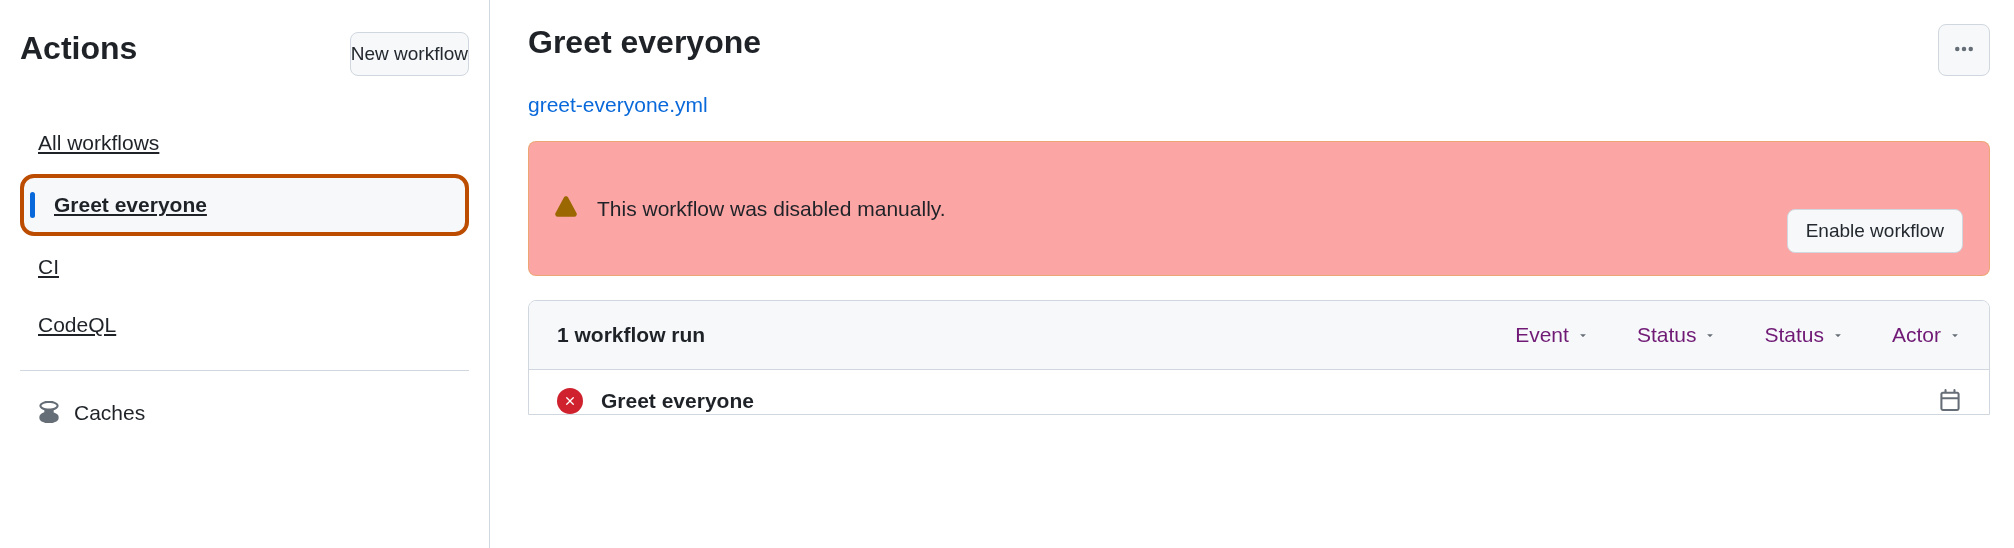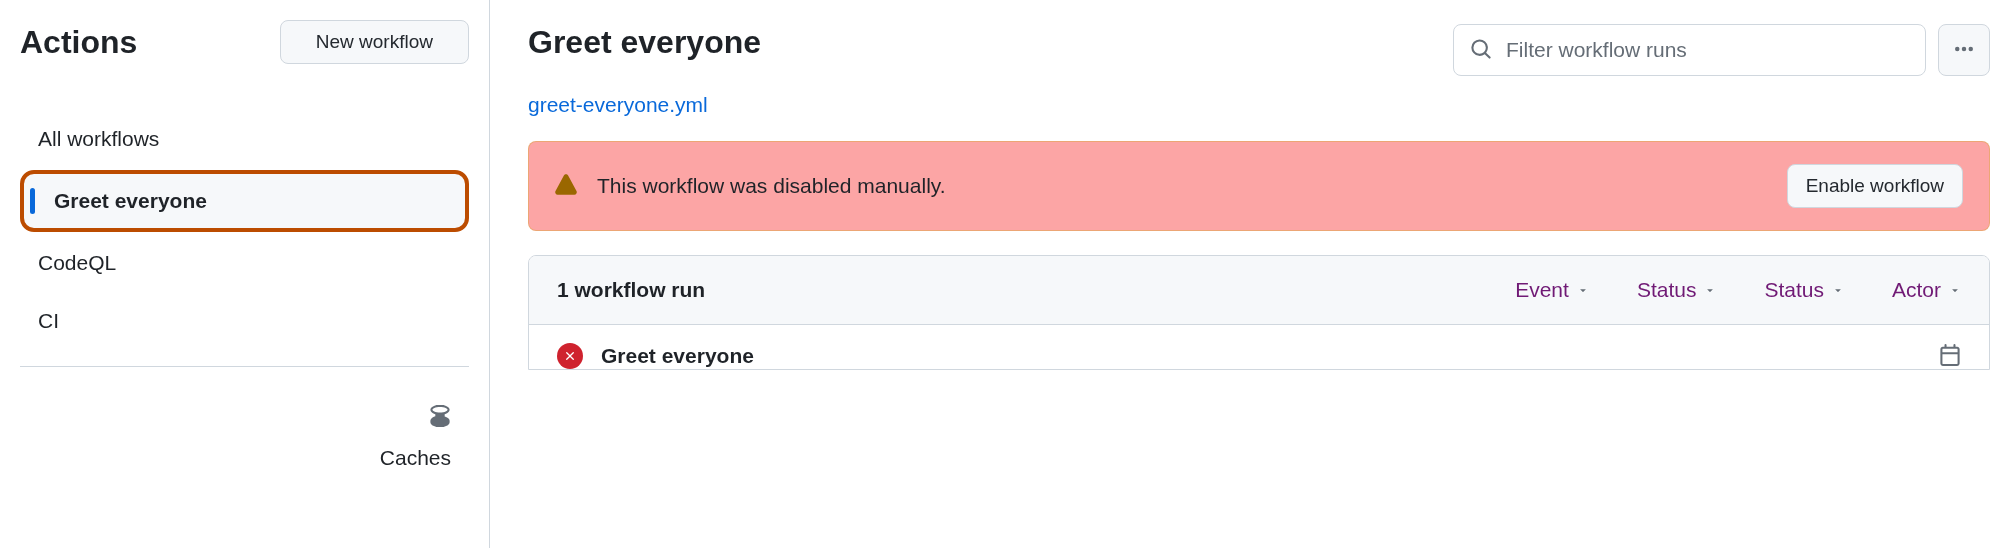--- a/index.html
+++ b/index.html
@@ -16,59 +16,61 @@
       height: 548px;
       width: 2014px;
       overflow: hidden;
     }
     .sidebar {
       width: 490px;
       padding: 20px 20px 0 20px;
       border-right: 1px solid #d0d7de;
       display: flex;
       flex-direction: column;
-      gap: 20px;
+      gap: 12px;
     }
     .sidebar-header {
       display: flex;
       justify-content: space-between;
       align-items: center;
       margin-bottom: 28px;
     }
     .sidebar-title {
       font-size: 32px;
       font-weight: 600;
     }
     .new-workflow-btn {
       background: #f6f8fa;
       border: 1px solid #d0d7de;
       border-radius: 8px;
-      padding: 10px 35px;
+      padding: 10px 0;
       font-size: 19px;
       font-weight: 500;
       color: #24292f;
       cursor: pointer;
+      margin-top: 12px;
     }
     .nav-section {
       display: flex;
       flex-direction: column;
       gap: 4px;
       border-bottom: 1px solid #d0d7de;
       padding-bottom: 18px;
       margin-bottom: 6px;
     }
     .nav-item {
       display: flex;
       align-items: center;
       padding: 15px 18px;
       border-radius: 8px;
       font-size: 21px;
       color: #1f2328;
       cursor: pointer;
       position: relative;
+      text-decoration: underline;
     }
     .nav-item.highlighted {
       border: 4.5px solid #bc4c00;
       background: #f6f8fa;
       border-radius: 14px;
       font-weight: 600;
     }
     .nav-item.highlighted::before {
       content: "";
       position: absolute;
@@ -83,27 +85,26 @@
       margin-left: 12px;
     }
     .mgmt-heading {
       font-size: 19px;
       font-weight: 600;
       color: #656d76;
       padding: 14px 18px 6px 18px;
     }
     .mgmt-item {
       display: flex;
-      align-items: flex-end;
+      align-items: flex-start;
       gap: 14px;
       padding: 12px 18px;
       font-size: 21px;
       color: #1f2328;
       cursor: pointer;
-      flex-direction: column;
     }
     .mgmt-item svg {
       color: #656d76;
     }
     .main {
       flex: 1;
       padding: 24px 24px 0 38px;
       display: flex;
       flex-direction: column;
       gap: 24px;
@@ -196,20 +197,21 @@
     }
     .enable-btn {
       background: #f6f8fa;
       border: 1px solid #d0d7de;
       border-radius: 8px;
       padding: 10px 18px;
       font-size: 19px;
       font-weight: 500;
       color: #24292f;
       cursor: pointer;
+      margin-top: 45px;
     }
     .runs-wrap {
       border: 1px solid #d0d7de;
       border-radius: 8px 8px 0 0;
       overflow: hidden;
     }
     .runs-header {
       display: flex;
       align-items: flex-start;
       justify-content: space-between;
@@ -277,24 +279,24 @@
   </div>
 
   <nav class="nav-section">
     <div class="nav-item">
       <span class="nav-label">All workflows</span>
     </div>
     <div class="nav-item highlighted">
       <span class="nav-label">Greet everyone</span>
     </div>
     <div class="nav-item">
+      <span class="nav-label">CI</span>
+    </div>
+    <div class="nav-item">
       <span class="nav-label">CodeQL</span>
-    </div>
-    <div class="nav-item">
-      <span class="nav-label">CI</span>
     </div>
   </nav>
 
   <div>
     <div class="mgmt-item">
       <span>
         <svg width="22" height="22" viewBox="0 0 16 16" fill="currentColor">
             <path d="M2.5 3.5c0-.133.058-.318.282-.551.227-.237.592-.484 1.1-.708C4.899 1.795 6.354 1.5 8 1.5c1.647 0 3.102.295 4.117.741.51.224.874.47 1.101.708.224.233.282.418.282.551 0 .133-.058.318-.282.551-.227.237-.592.484-1.1.708C11.101 5.205 9.646 5.5 8 5.5c-1.647 0-3.102-.295-4.117-.741-.51-.224-.874-.47-1.101-.708C2.558 3.818 2.5 3.633 2.5 3.5ZM1 3.5c0 .655.333 1.199.778 1.662C2.228 5.627 2.864 6.02 3.61 6.348c.314.138.646.26.99.363V8.27c-.344.103-.676.225-.99.363-.746.328-1.382.721-1.832 1.186A2.693 2.693 0 0 0 1 11.5v1c0 .655.333 1.199.778 1.662.45.465 1.086.858 1.832 1.186C5.102 16.012 7.102 16.5 8 16.5c.898 0 2.898-.488 4.39-1.152.746-.328 1.382-.721 1.832-1.186.445-.463.778-1.007.778-1.662v-1c0-.655-.333-1.199-.778-1.662-.45-.465-1.086-.858-1.832-1.186a8.37 8.37 0 0 0-.99-.363V6.711c.344-.103.676-.225.99-.363.746-.328 1.382-.721 1.832-1.186C14.667 4.699 15 4.155 15 3.5c0-.655-.333-1.199-.778-1.662C13.772 1.373 13.136.98 12.39.652 10.898-.012 8.898-.5 8-.5c-.898 0-2.898.488-4.39 1.152C2.864.98 2.228 1.373 1.778 1.838 1.333 2.301 1 2.845 1 3.5Z"></path>
           </svg>
       </span>
@@ -303,28 +305,20 @@
   </div>
 </aside>
 
 <main class="main">
   <div class="main-top">
     <div class="workflow-heading">
       <h2 class="workflow-title">Greet everyone</h2>
       <a class="workflow-file-link">greet-everyone.yml</a>
     </div>
     <div class="top-controls">
-      <div class="search-wrap">
-        <span>
-          <svg width="22" height="22" viewBox="0 0 16 16" fill="currentColor">
-              <path d="M10.68 11.74a6 6 0 0 1-7.922-8.982 6 6 0 0 1 8.982 7.922l3.04 3.04a.749.749 0 1 1-1.06 1.06ZM11.5 7a4.499 4.499 0 1 0-9 0 4.499 4.499 0 0 0 9 0Z"></path>
-            </svg>
-        </span>
-        <input class="search-input" type="text" placeholder="Filter workflow runs" style="">
-      </div>
       <button class="overflow-btn">
         <span>
           <svg width="24" height="24" viewBox="0 0 16 16" fill="currentColor">
               <path d="M2 8a1.5 1.5 0 1 1 3 0 1.5 1.5 0 0 1-3 0Zm4.5 0a1.5 1.5 0 1 1 3 0 1.5 1.5 0 0 1-3 0ZM12.5 6.5a1.5 1.5 0 1 0 0 3 1.5 1.5 0 0 0 0-3Z"></path>
             </svg>
         </span>
       </button>
     </div>
   </div>
 

